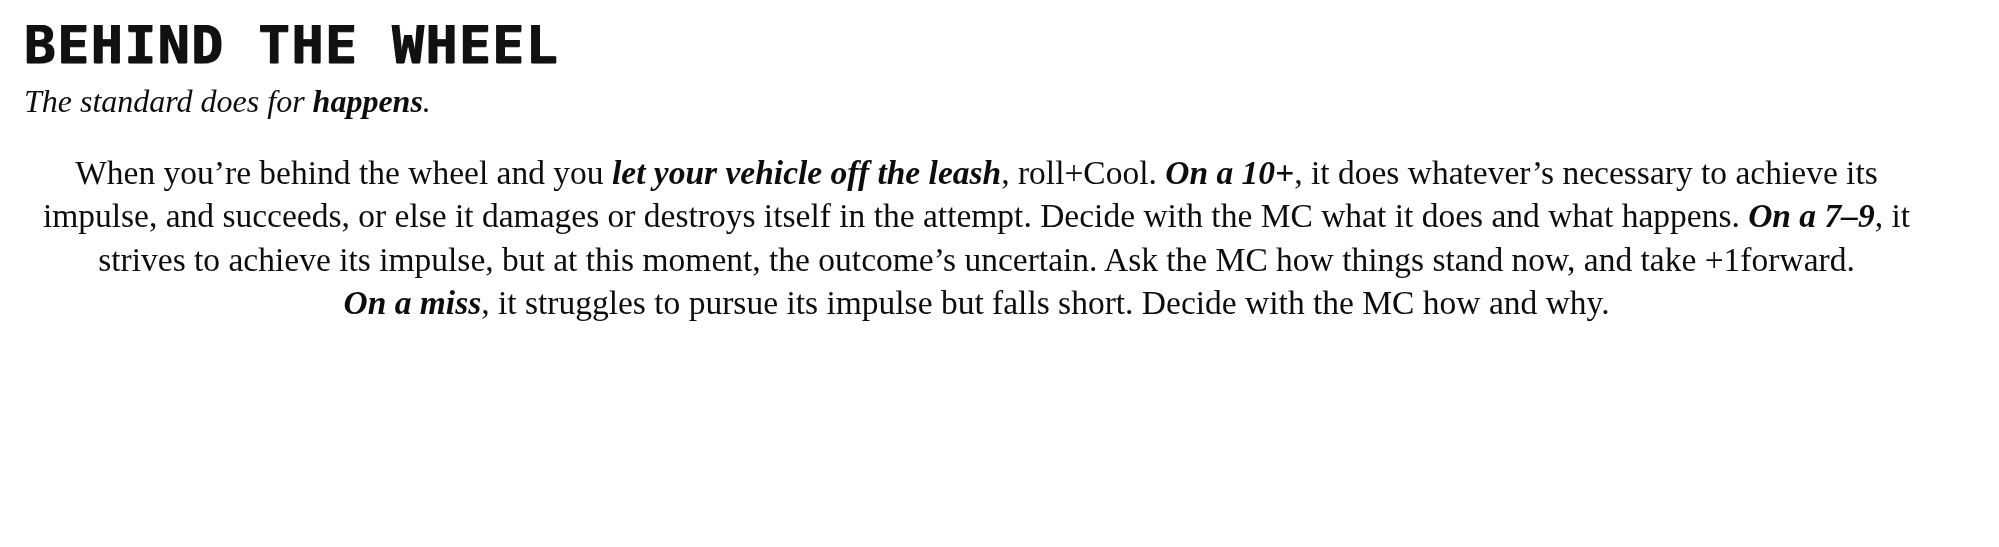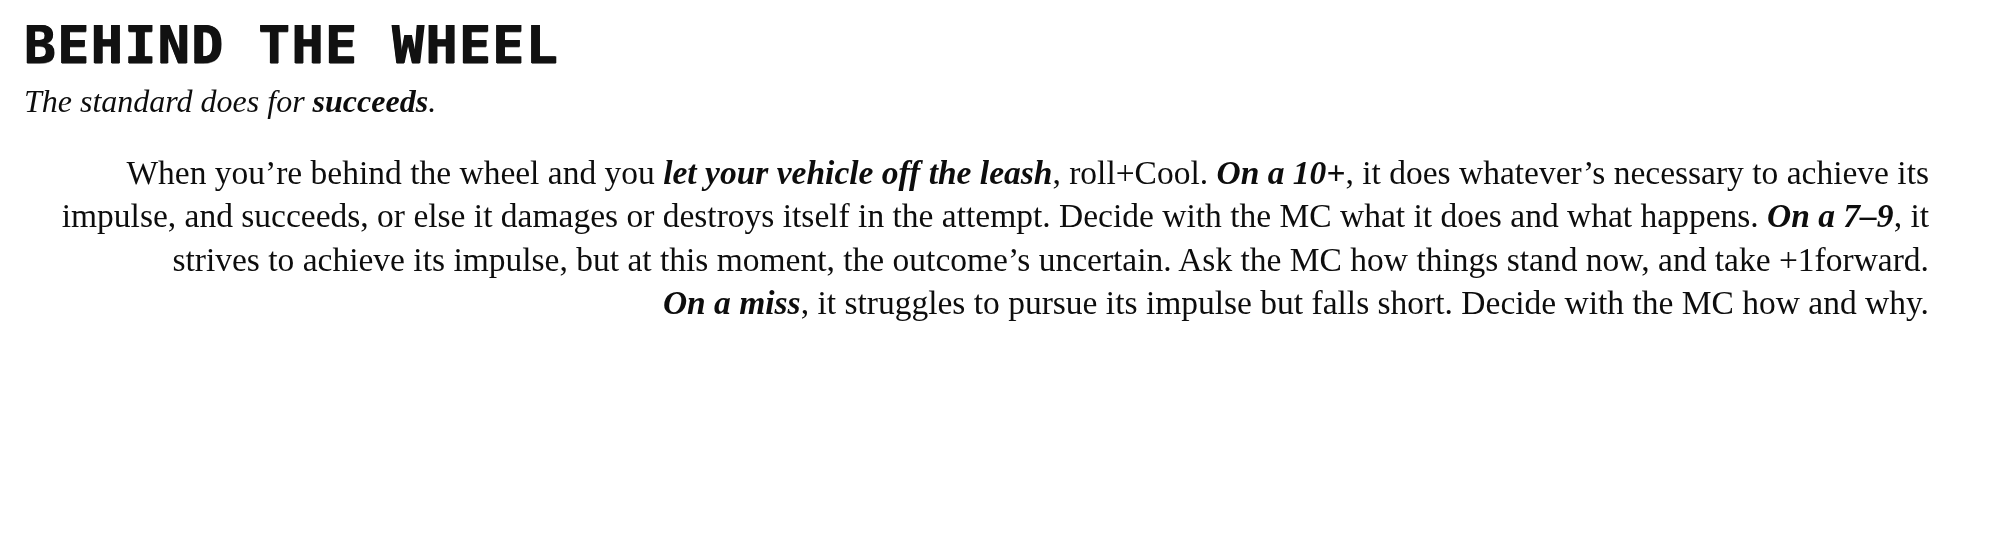--- a/index.html
+++ b/index.html
@@ -47,32 +47,32 @@
   .subtitle b {
     font-weight: 700;
     font-style: italic;
   }
   .body-text {
     font-family: "Liberation Serif", serif;
     font-size: 33.5px;
     line-height: 1.30;
     margin: 0;
     max-width: 1905px;
-    text-align: right;
+    text-align: center;
   }
   .body-text b {
     font-weight: 700;
     font-style: italic;
   }
   .nowrap { white-space: nowrap; }
 </style>
 </head>
 <body>
 
 <div class="page">
 
   <h1 class="title">BEHIND THE WHEEL</h1>
 
-  <p class="subtitle"><span>The standard does for </span><b>succeeds</b><span>.</span></p>
+  <p class="subtitle"><span>The standard does for </span><b>happens</b><span>.</span></p>
 
   <p class="body-text"><span>When you’re behind the wheel and you </span><b>let your vehicle off the leash</b><span>, roll+Cool. </span><b class="nowrap">On a 10+</b><span>, it does whatever’s necessary to achieve its impulse, and succeeds, or else it damages or destroys itself in the attempt. Decide with the MC what it does and what happens. </span><b class="nowrap">On a 7–9</b><span>, it strives to achieve its impulse, but at this moment, the outcome’s uncertain. Ask the MC how things stand now, and take +1forward. </span><b class="nowrap">On a miss</b><span>, it struggles to pursue its impulse but falls short. Decide with the MC how and why.</span></p>
 
 </div>
 
 </body></html>

